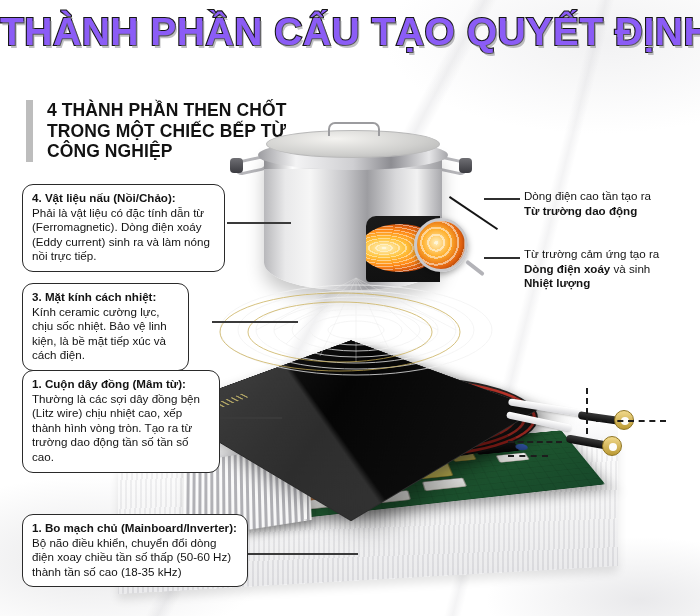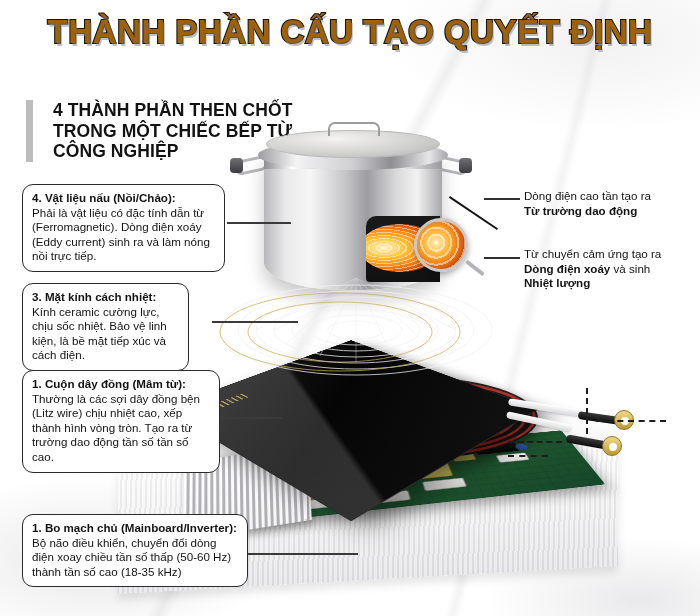--- a/index.html
+++ b/index.html
@@ -24,31 +24,31 @@
   .bg::after{
     content:""; position:absolute; inset:0;
     background:
       linear-gradient(118deg, rgba(190,190,196,0) 46%, rgba(190,190,196,.22) 47.2%, rgba(190,190,196,0) 48.4%),
       linear-gradient(104deg, rgba(190,190,196,0) 70%, rgba(190,190,196,.18) 71%, rgba(190,190,196,0) 72%);
   }
 
   
   .title-wrap{ position:absolute; left:0; top:12px; width:700px; text-align:center; }
   .title-line{
-    font-size:33px; font-weight:bold; letter-spacing:.5px; line-height:40px;
-    color:#a16207;
+    font-size:39px; font-weight:bold; letter-spacing:.5px; line-height:40px;
+    color:#8b5cf6;
     -webkit-text-stroke:2.2px #161616;
     paint-order:stroke fill;
     text-shadow:2px 3px 0 rgba(140,140,145,.55);
     white-space:nowrap;
   }
 
   .subtitle{
     position:absolute; left:26px; top:100px; width:300px;
-    padding-left:20px;
+    padding-left:14px;
     border-left:7px solid #bdbdbd;
     font-size:17.5px; font-weight:bold; line-height:20.5px;
     color:#121212; letter-spacing:.1px;
   }
 
   
   .callout{
     position:absolute;
     background:#fff;
     border:1.4px solid #2a2a2a;
@@ -441,18 +441,18 @@
     <span class="hd">1. Bo mạch chủ (Mainboard/Inverter):</span>
     <span class="bd">Bộ não điều khiển, chuyển đổi dòng điện xoay chiều tần số thấp (50-60 Hz) thành tần số cao (18-35 kHz)</span>
   </div>
 
   <div class="note" id="note-a">
     <div>Dòng điện cao tần tạo ra</div>
     <div><b>Từ trường dao động</b></div>
   </div>
 
   <div class="note" id="note-b">
-    <div>Từ chuyển cảm ứng tạo ra</div>
+    <div>Từ trường cảm ứng tạo ra</div>
     <div><b>Dòng điện xoáy</b><span> và sinh</span></div>
     <div><b>Nhiệt lượng</b></div>
   </div>
 
 </div>
 
 </body></html>

